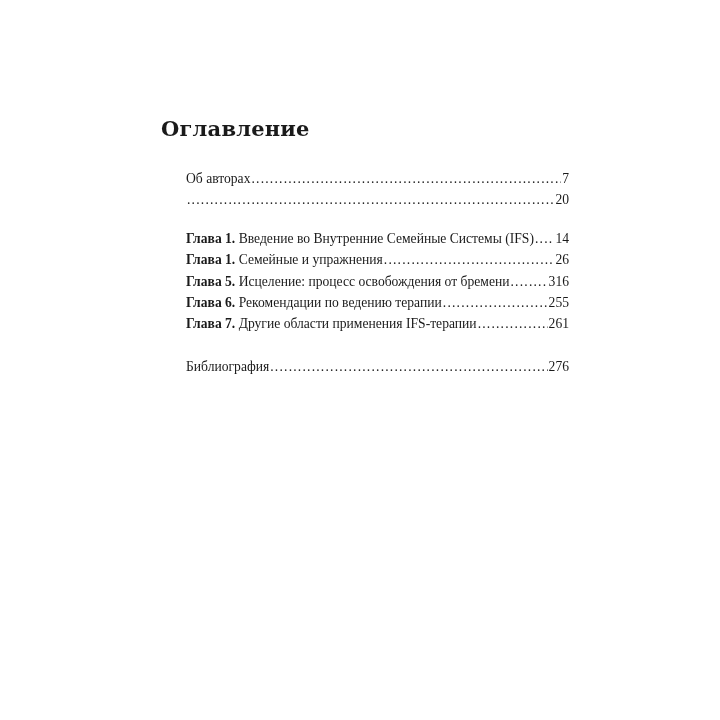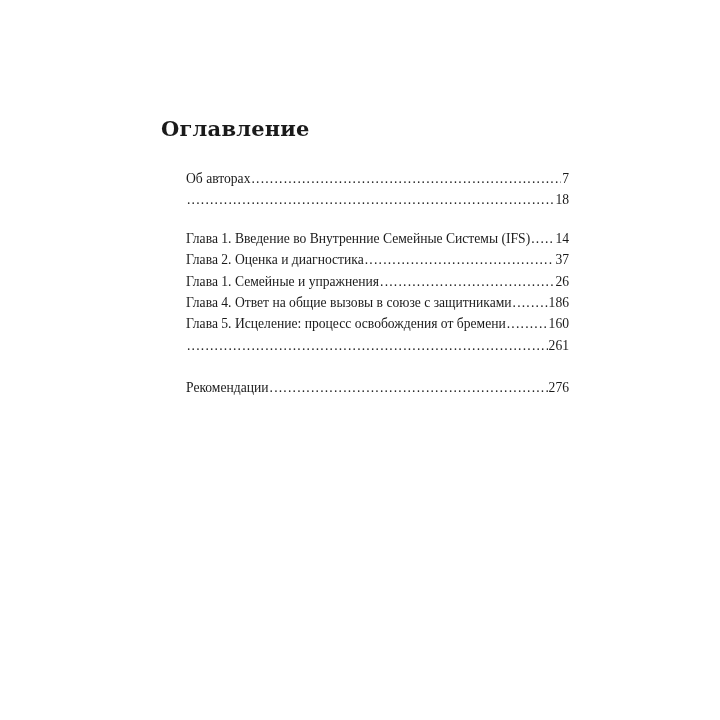--- a/index.html
+++ b/index.html
@@ -6,77 +6,73 @@
     body { width: 720px; height: 720px; position: relative; overflow: hidden;
            font-family: "DejaVu Serif", "Liberation Serif", serif; color: #1a1a1a; }
     .page { position: absolute; left: 0; top: 0; width: 720px; height: 588px; background: #ffffff; }
     .title { position: absolute; left: 161px; top: 116px; font-size: 21px; font-weight: bold;
              font-family: "DejaVu Serif", serif; letter-spacing: 0.2px; margin: 0; }
     .toc { position: absolute; left: 161px; top: 168px; width: 383px; margin-left: 25px; }
     .row { display: flex; align-items: baseline; height: 21.4px; line-height: 21.4px;
            font-size: 12.6px; white-space: nowrap; overflow: hidden;
            font-family: "Liberation Serif", "DejaVu Serif", serif; font-size: 13.6px; }
     .row .label { flex: 0 0 auto; }
-    .row .label b { font-weight: normal; }
+    .row .label b { font-weight: bold; }
     .row .dots { flex: 1 1 auto; overflow: hidden; margin: 0 1px; letter-spacing: 1.2px; color: #222; }
     .row .dots::before { content: "................................................................................................................................................................"; }
     .row .page-num { flex: 0 0 auto; }
     .gap { height: 17px; }
     .gap2 { height: 21px; }
   </style>
 </head>
 <body>
 
 <div class="page">
   <h1 class="title">Оглавление</h1>
 
   <div class="toc">
     <div class="row">
       <span class="label">Об авторах</span>
       <span class="dots"></span>
       <span class="page-num">7</span>
     </div>
     <div class="row">
       <span class="dots"></span>
-      <span class="page-num">18</span>
+      <span class="page-num">20</span>
     </div>
 
     <div class="gap"></div>
 
     <div class="row">
       <span class="label"><b>Глава 1.</b> <span>Введение во Внутренние Семейные Системы (IFS)</span></span>
       <span class="dots"></span>
       <span class="page-num">14</span>
     </div>
     <div class="row">
-      <span class="label"><b>Глава 2.</b> <span>Оценка и диагностика</span></span>
-      <span class="dots"></span>
-      <span class="page-num">37</span>
-    </div>
-    <div class="row">
       <span class="label"><b>Глава 1.</b> <span>Семейные и упражнения</span></span>
       <span class="dots"></span>
       <span class="page-num">26</span>
     </div>
     <div class="row">
-      <span class="label"><b>Глава 4.</b> <span>Ответ на общие вызовы в союзе с защитниками</span></span>
+      <span class="label"><b>Глава 5.</b> <span>Исцеление: процесс освобождения от бремени</span></span>
       <span class="dots"></span>
-      <span class="page-num">186</span>
+      <span class="page-num">316</span>
     </div>
     <div class="row">
-      <span class="label"><b>Глава 5.</b> <span>Исцеление: процесс освобождения от бремени</span></span>
+      <span class="label"><b>Глава 6.</b> <span>Рекомендации по ведению терапии</span></span>
       <span class="dots"></span>
-      <span class="page-num">160</span>
+      <span class="page-num">255</span>
     </div>
     <div class="row">
+      <span class="label"><b>Глава 7.</b> <span>Другие области применения IFS-терапии</span></span>
       <span class="dots"></span>
       <span class="page-num">261</span>
     </div>
 
     <div class="gap2"></div>
 
     <div class="row">
-      <span class="label">Рекомендации</span>
+      <span class="label">Библиография</span>
       <span class="dots"></span>
       <span class="page-num">276</span>
     </div>
   </div>
 </div>
 
 </body></html>

